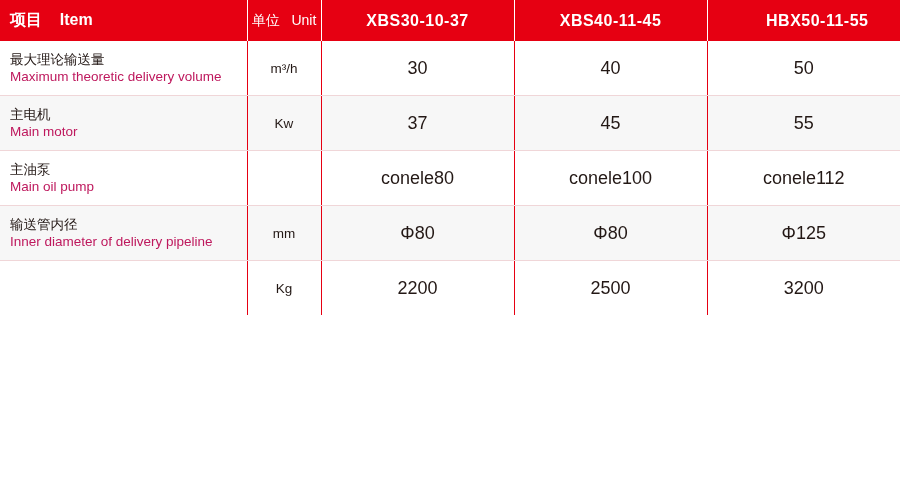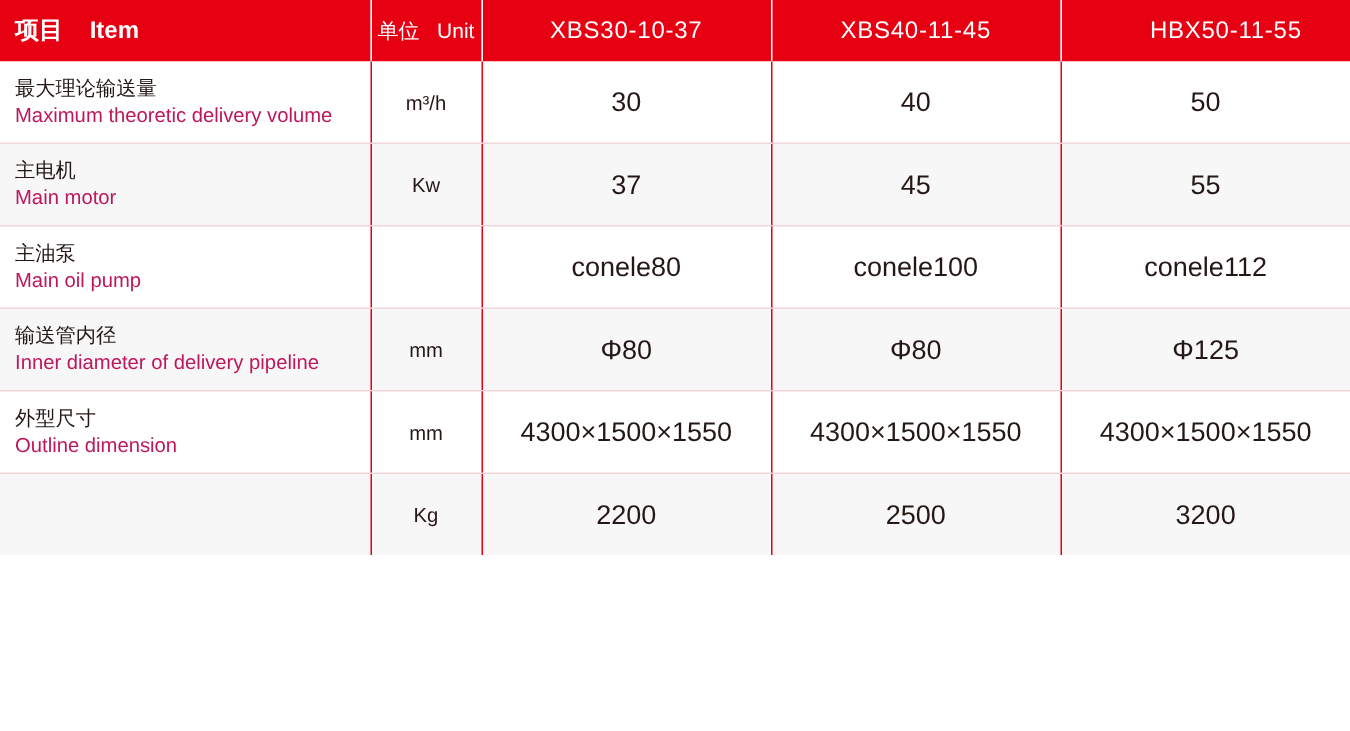--- a/index.html
+++ b/index.html
@@ -52,21 +52,21 @@
     vertical-align: middle;
   }
   thead th:last-child { border-right: none; padding-left: 28px; }
   thead th.h-item {
     text-align: left;
     padding-left: 10px;
     font-size: 16px;
     font-weight: bold;
   }
   thead th.h-unit { font-size: 14px; }
-  thead th.h-model { font-size: 16px; letter-spacing: 0.5px; }
+  thead th.h-model { font-size: 16px; letter-spacing: 0.5px; font-weight: bold; }
 
   tbody td {
     border-right: 1px solid #e60012;
     border-bottom: 1px solid #f0d6d8;
     vertical-align: middle;
     color: #231815;
     font-size: 14px;
     text-align: center;
     background: #ffffff;
   }
@@ -168,30 +168,20 @@
         <td class="cell-item">
           <span class="cn">输送管内径</span>
           <span class="en">Inner diameter of delivery pipeline</span>
         </td>
         <td class="cell-unit">mm</td>
         <td class="cell-model">Φ80</td>
         <td class="cell-model">Φ80</td>
         <td class="cell-model">Φ125</td>
       </tr>
 
-      <tr class="r-tall">
-        <td class="cell-item">
-          <span class="cn">外型尺寸</span>
-          <span class="en">Outline dimension</span>
-        </td>
-        <td class="cell-unit">mm</td>
-        <td class="cell-model">4300×1500×1550</td>
-        <td class="cell-model">4300×1500×1550</td>
-        <td class="cell-model">4300×1500×1550</td>
-      </tr>
 
       <tr class="r-tall">
         <td class="cell-item">
           
           
         </td>
         <td class="cell-unit">Kg</td>
         <td class="cell-model">2200</td>
         <td class="cell-model">2500</td>
         <td class="cell-model">3200</td>

